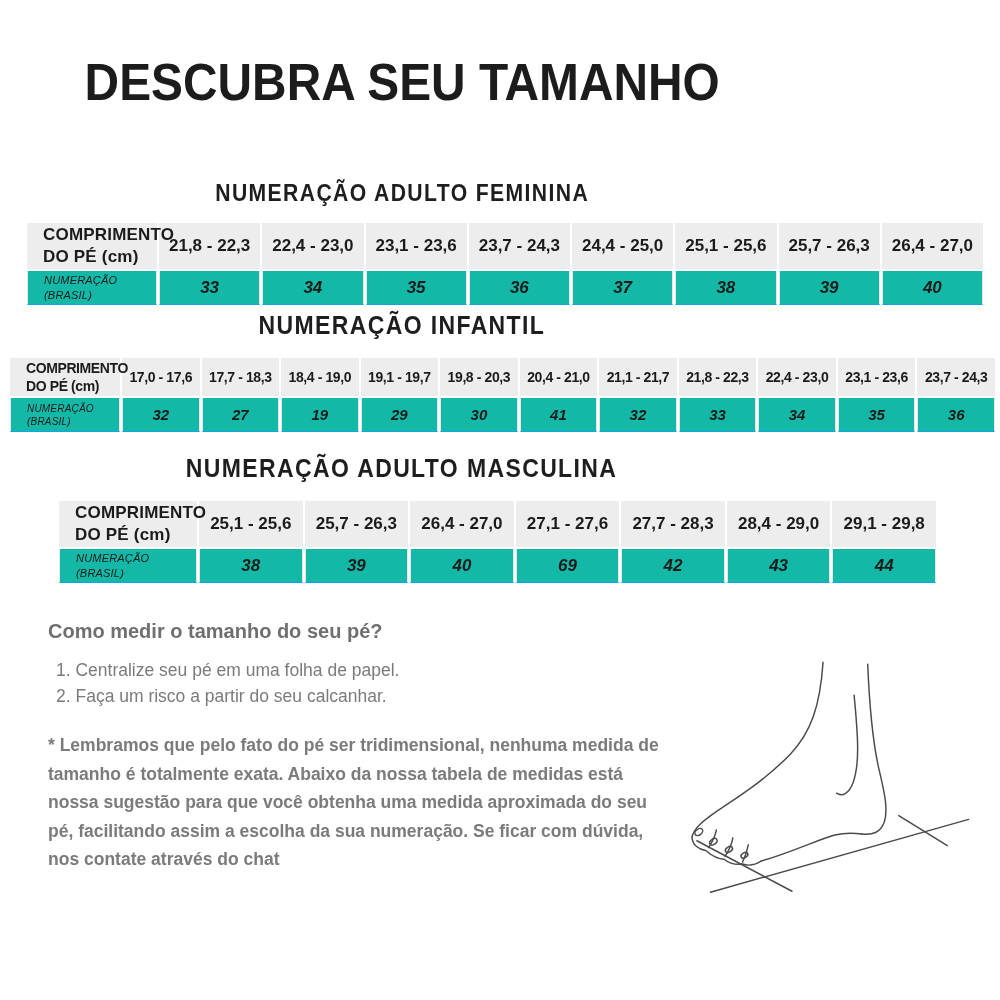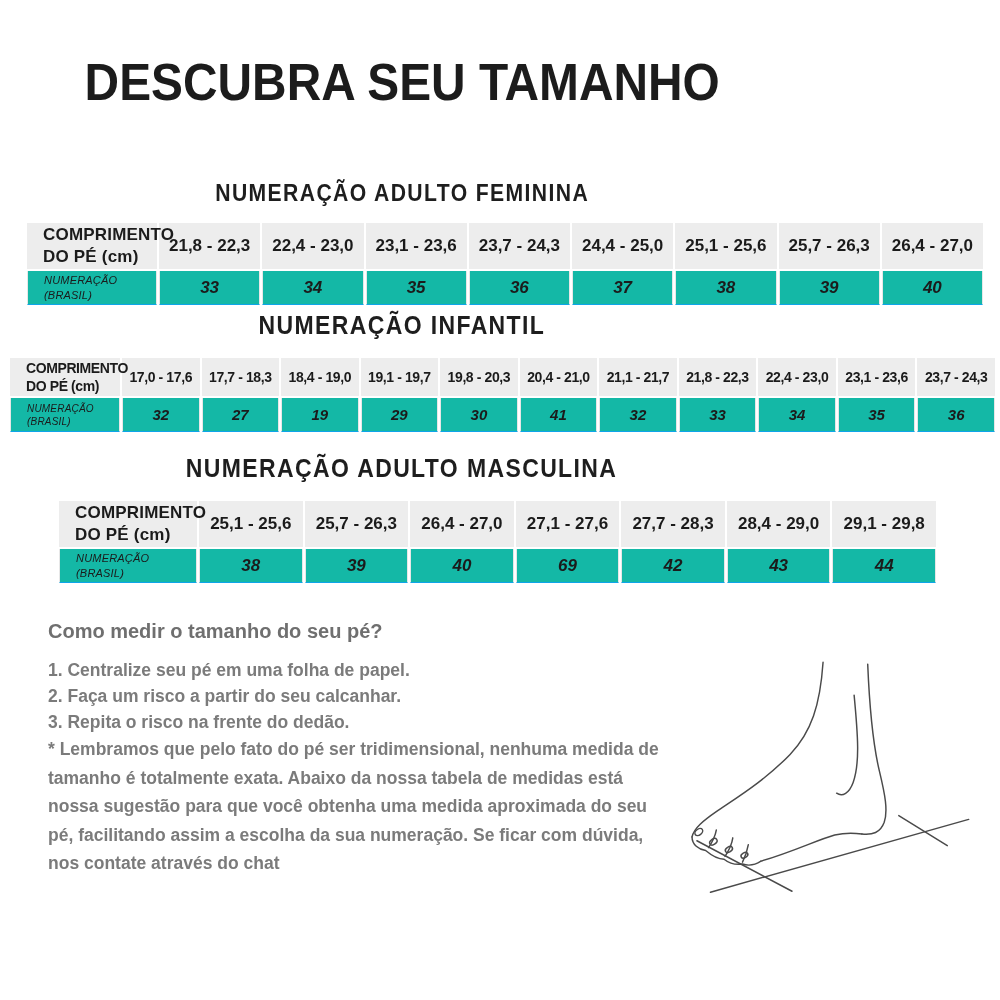--- a/index.html
+++ b/index.html
@@ -31,22 +31,22 @@
     color:#3f3f3f; line-height:1.3; letter-spacing:0.2px;
   }
   table.size-table tr.val td.lbl { font-weight:normal; font-size:11px; }
   table.kids tr.hdr td { font-size:14px; letter-spacing:-0.4px; }
   table.kids tr.val td { font-size:15px; }
   table.kids td.lbl { font-size:10px; }
   table.kids tr.val td.lbl { font-size:10px; }
 
   .howto { position:absolute; left:48px; top:620px; width:615px; color:#7b7b7b; }
   .howto-heading { font-size:20px; font-weight:bold; color:#6f6f6f; margin:0 0 14px 0; }
-  .howto-step { font-size:17.5px; font-weight:bold; line-height:26px; }
-  .howto-note { font-size:17.5px; font-weight:bold; line-height:28.5px; }
+  .howto-step { font-size:17.5px; font-weight:normal; line-height:26px;margin-left:8px; }
+  .howto-note { font-size:17.5px; font-weight:bold; line-height:28.5px; margin-top:22px; }
 
   .foot-art { position:absolute; left:660px; top:652px; width:330px; height:296px; }
 </style>
 </head>
 <body>
 
 <div class="centerband" style="top:52px;">
   <span class="condense page-title">DESCUBRA SEU TAMANHO</span>
 </div>
 
@@ -197,21 +197,20 @@
     <td>43</td>
     <td>44</td>
   </tr>
 </tbody>
   </table>
 
 <div class="howto">
   <div class="howto-heading">Como medir o tamanho do seu pé?</div>
   <div class="howto-step">1. Centralize seu pé em uma folha de papel.</div>
   <div class="howto-step">2. Faça um risco a partir do seu calcanhar.</div>
-  <div class="howto-step">3. Repita o risco na frente do dedão.</div>
   <div class="howto-note">* Lembramos que pelo fato do pé ser tridimensional, nenhuma medida de tamanho é totalmente exata. Abaixo da nossa tabela de medidas está nossa sugestão para que você obtenha uma medida aproximada do seu pé, facilitando assim a escolha da sua numeração. Se ficar com dúvida, nos contate através do chat</div>
 </div>
 
 <svg class="foot-art" viewBox="0 0 340 300" fill="none" stroke="#4a4a4a" stroke-width="1.5" stroke-linecap="round">
   <g>
 
     <path d="M 168,8 C 165,52 156,80 134,103 C 108,130 80,147 58,162 C 45,171 35,179 33,188"></path>
 
     <path d="M 33,188 C 33,196 40,201 47,202 C 53,207 60,211 66,211 C 71,215 78,217 85,216 C 91,218 98,217 104,213"></path>
 

